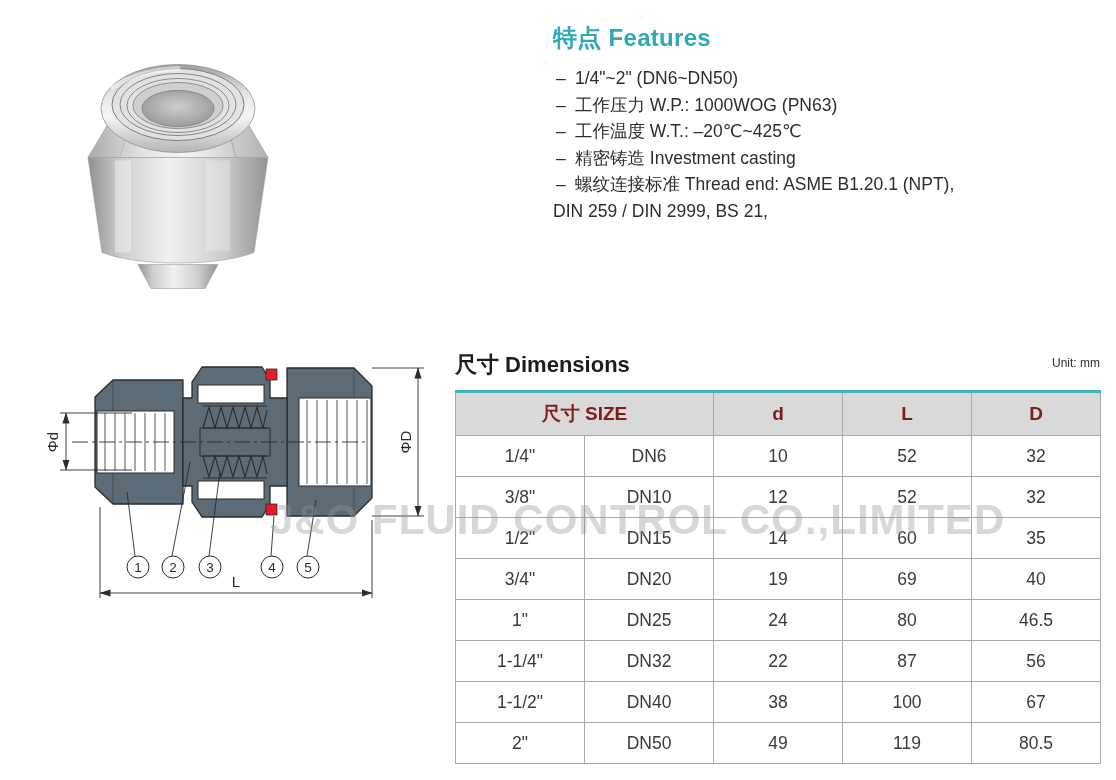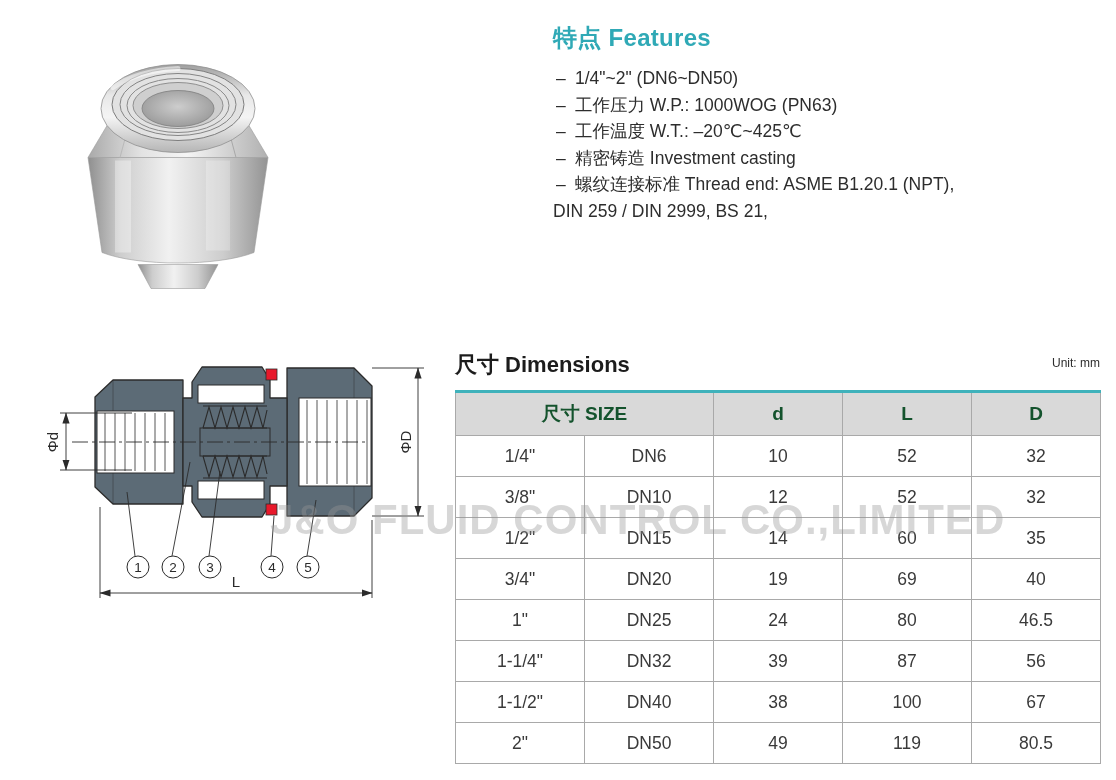--- a/index.html
+++ b/index.html
@@ -17,21 +17,21 @@
   
   .dims-title { position:absolute; left:455px; top:350px; font-size:22px; font-weight:bold; color:#1c1c1c;text-align:center; }
   .unit-label { position:absolute; right:16px; top:356px; font-size:12px; color:#2d2d2d; }
   
   table.dims {
     position:absolute; left:455px; top:390px; width:645px;
     border-collapse:collapse; table-layout:fixed;
     border-top:3px solid #3fb2bb;
   }
   .dims th, .dims td { border:1px solid #a9a9a9; text-align:center; padding:0; }
-  .dims thead th { border-top:none; background:#d9d9d9; height:42px; font-size:19px; font-weight:bold; color:#14532d; }
+  .dims thead th { border-top:none; background:#d9d9d9; height:42px; font-size:19px; font-weight:bold; color:#7f1d1d; }
   .dims tbody td { height:40px; font-size:17.5px; font-weight:normal; color:#3a3a3a; background:#fff; }
   
   .watermark {
     position:absolute; left:270px; top:496px; z-index:9; pointer-events:none;
     font-size:42px; font-weight:bold; letter-spacing:1px; white-space:nowrap;
     color:rgba(150,150,150,0.38);
   }
   
   .photo-svg { position:absolute; left:58px; top:40px; }
   .drawing-svg { position:absolute; left:20px; top:340px; }
@@ -267,21 +267,21 @@
       <tr>
         <td>1"</td>
         <td>DN25</td>
         <td>24</td>
         <td>80</td>
         <td>46.5</td>
       </tr>
       <tr>
         <td>1-1/4"</td>
         <td>DN32</td>
-        <td>39</td>
+        <td>22</td>
         <td>87</td>
         <td>56</td>
       </tr>
       <tr>
         <td>1-1/2"</td>
         <td>DN40</td>
         <td>38</td>
         <td>100</td>
         <td>67</td>
       </tr>

